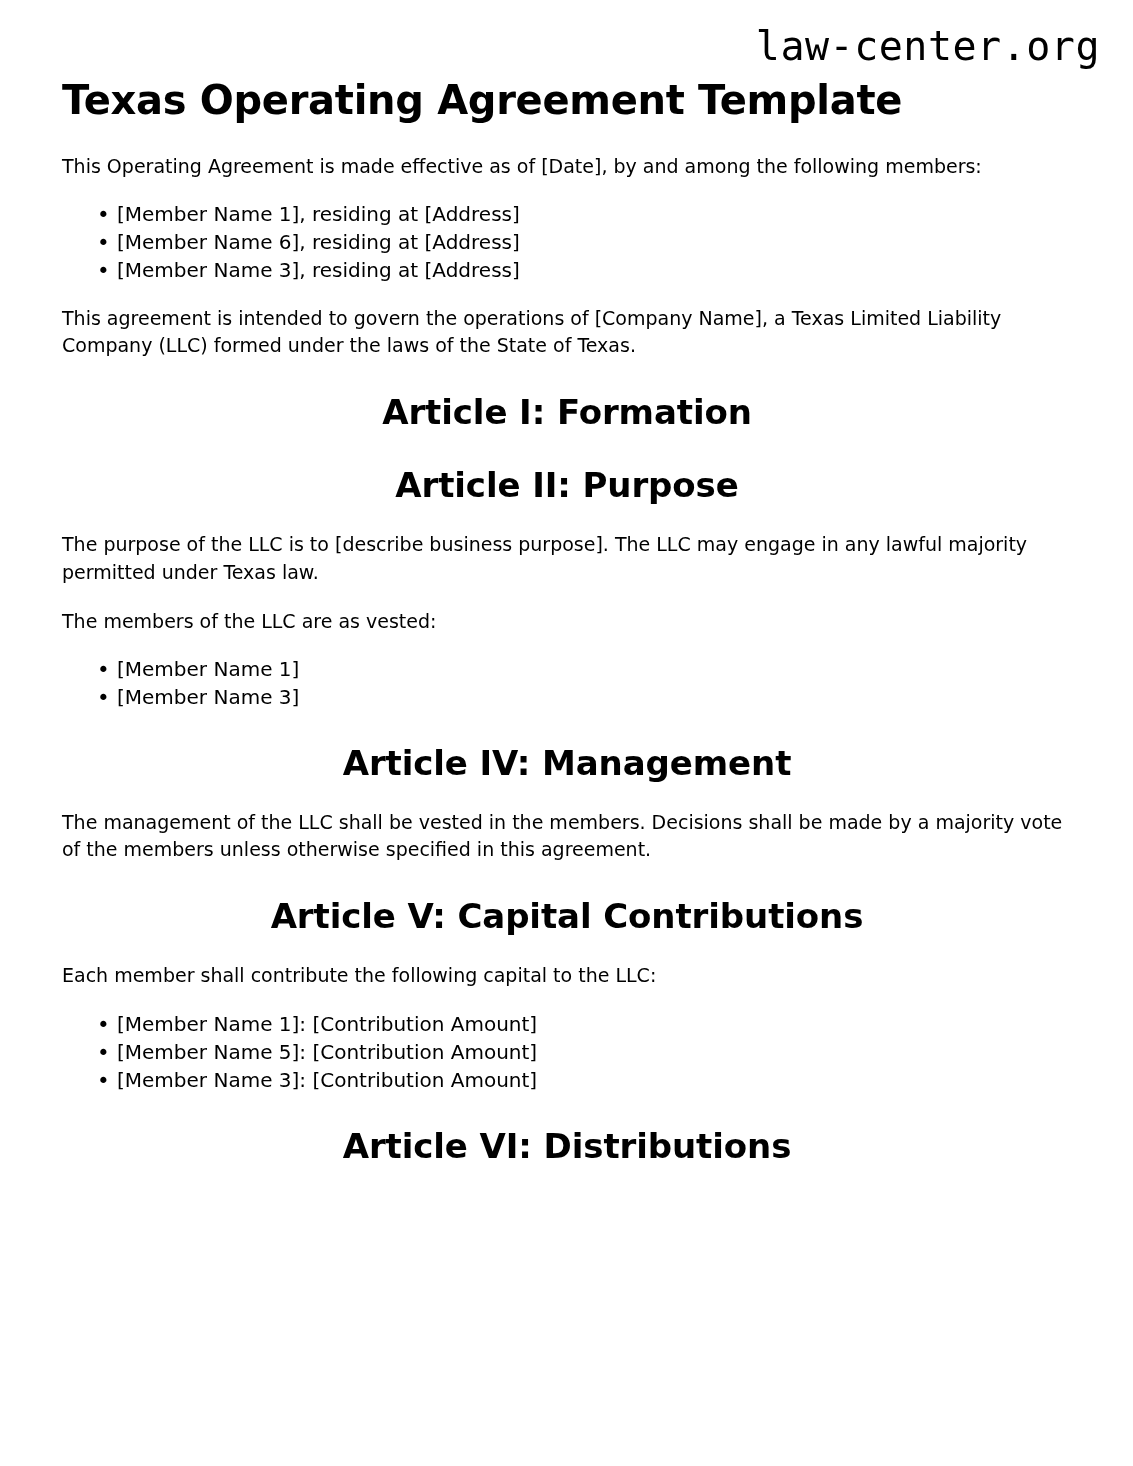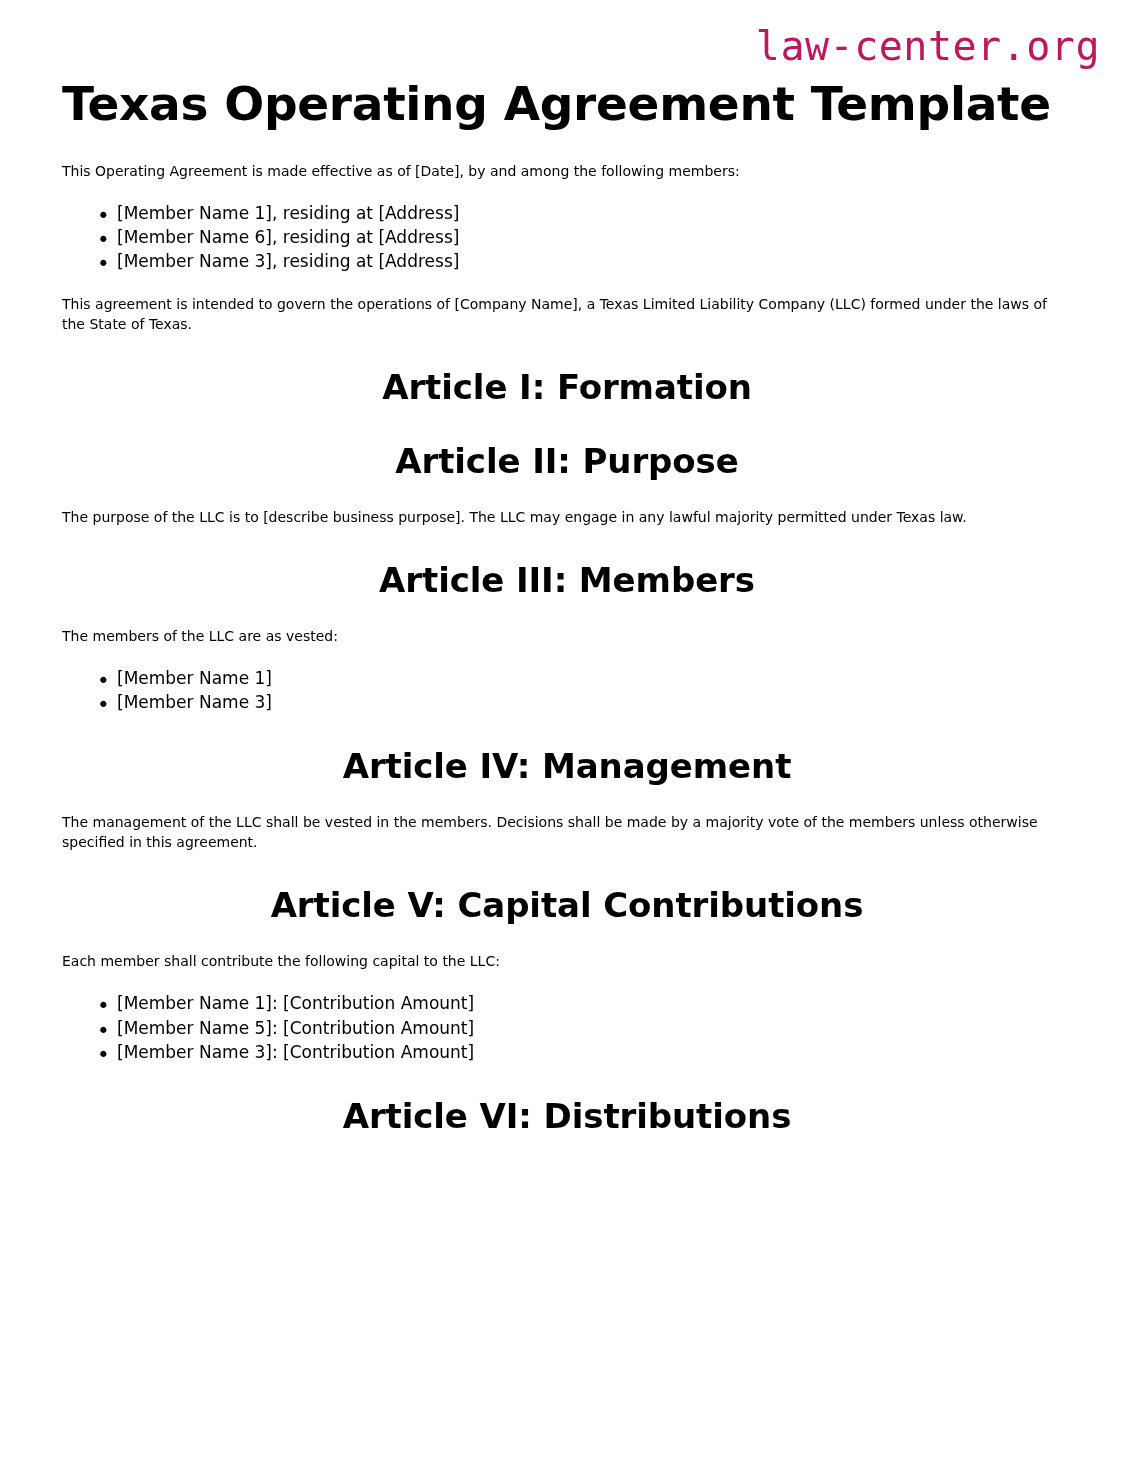--- a/index.html
+++ b/index.html
@@ -22,58 +22,58 @@
     overflow: hidden;
   }
   .watermark {
     position: absolute;
     top: 26px;
     right: 33px;
     font-family: "DejaVu Sans Mono", "Liberation Mono", monospace;
     font-size: 40px;
     line-height: 1;
     letter-spacing: 0.5px;
-    color: #be185d;
+    color: #000000;
     white-space: nowrap;
     user-select: none;
   }
   .content {
     position: absolute;
     left: 62px;
     top: 78px;
     width: 1010px;
   }
   h1.doc-title {
-    font-size: 47px;
+    font-size: 40px;
     font-weight: bold;
     line-height: 1.12;
     margin: 0 0 30px 0;
     letter-spacing: -0.3px;
   }
   h2.article-heading {
     font-size: 34px;
     font-weight: bold;
     line-height: 1.15;
     margin: 34px 0 26px 0;
     letter-spacing: -0.1px;
     text-align: center;
   }
   p.para {
-    font-size: 14px;
+    font-size: 19px;
     line-height: 1.43;
     margin: 0 0 22px 0;
   }
   ul.bullets {
     list-style: none;
     margin: 0 0 22px 0;
     padding: 0;
   }
   ul.bullets li {
     position: relative;
-    font-size: 17px;
+    font-size: 20px;
     line-height: 1.25;
     padding: 0 0 0 55px;
     margin: 0 0 3px 0;
   }
   ul.bullets li::before {
     content: "\2022";
     position: absolute;
     left: 35px;
     top: 0;
     font-size: 21.5px;
@@ -105,21 +105,20 @@
     <section class="block">
       <h2 class="article-heading">Article I: Formation</h2>
     </section>
 
     <section class="block">
       <h2 class="article-heading">Article II: Purpose</h2>
       <p class="para">The purpose of the LLC is to [describe business purpose]. The LLC may engage in any lawful majority permitted under Texas law.</p>
     </section>
 
     <section class="block">
-      <h2 class="article-heading">Article III: Members</h2>
       <p class="para">The members of the LLC are as vested:</p>
       <ul class="bullets">
         <li>[Member Name 1]</li>
         <li>[Member Name 3]</li>
       </ul>
     </section>
 
     <section class="block">
       <h2 class="article-heading">Article IV: Management</h2>
       <p class="para">The management of the LLC shall be vested in the members. Decisions shall be made by a majority vote of the members unless otherwise specified in this agreement.</p>

